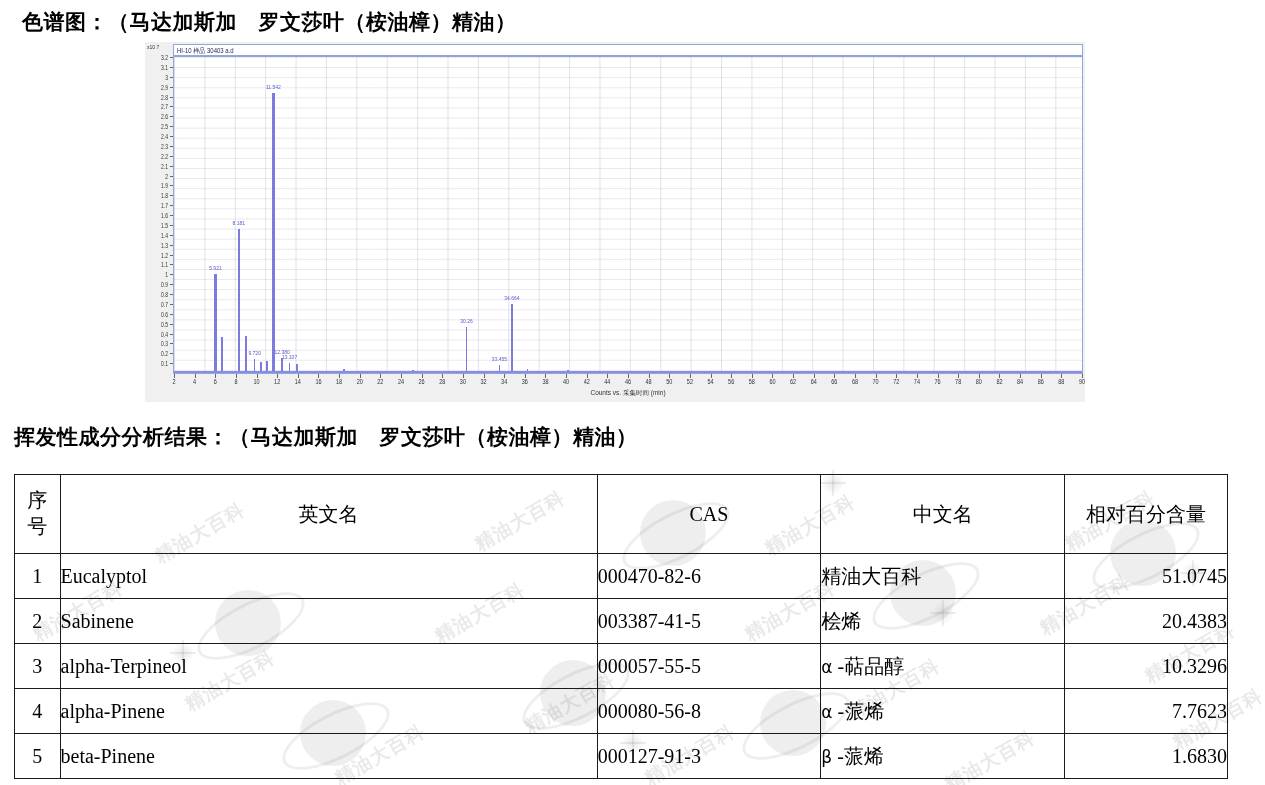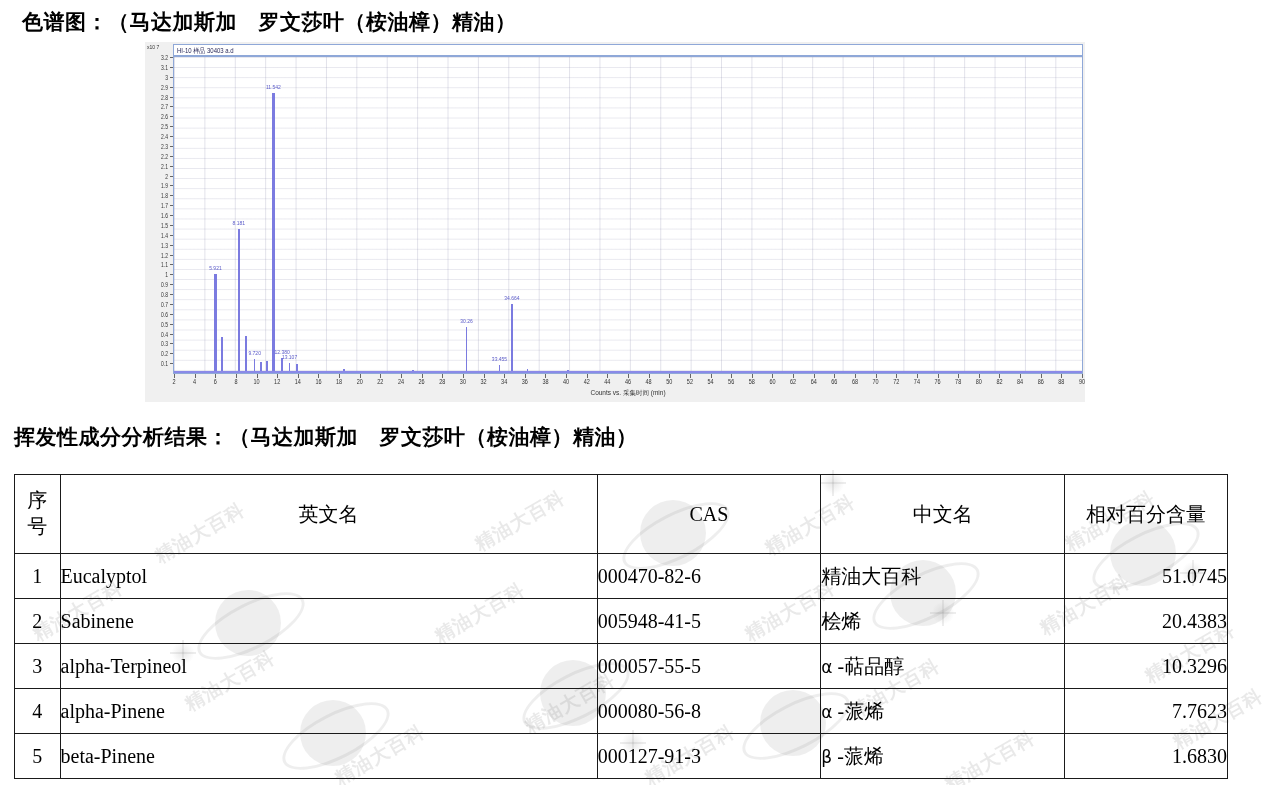--- a/index.html
+++ b/index.html
@@ -464,21 +464,21 @@
       <tr>
         <td class="col-idx">1</td>
         <td class="col-en">Eucalyptol</td>
         <td class="col-cas">000470-82-6</td>
         <td class="col-cn"><span>精油大百科</span></td>
         <td class="col-pct">51.0745</td>
       </tr>
       <tr>
         <td class="col-idx">2</td>
         <td class="col-en">Sabinene</td>
-        <td class="col-cas">005948-41-5</td>
+        <td class="col-cas">003387-41-5</td>
         <td class="col-cn"><span>桧烯</span></td>
         <td class="col-pct">20.4383</td>
       </tr>
       <tr>
         <td class="col-idx">3</td>
         <td class="col-en">alpha-Terpineol</td>
         <td class="col-cas">000057-55-5</td>
         <td class="col-cn"><span class="greek">α</span> <span>-萜品醇</span></td>
         <td class="col-pct">10.3296</td>
       </tr>

